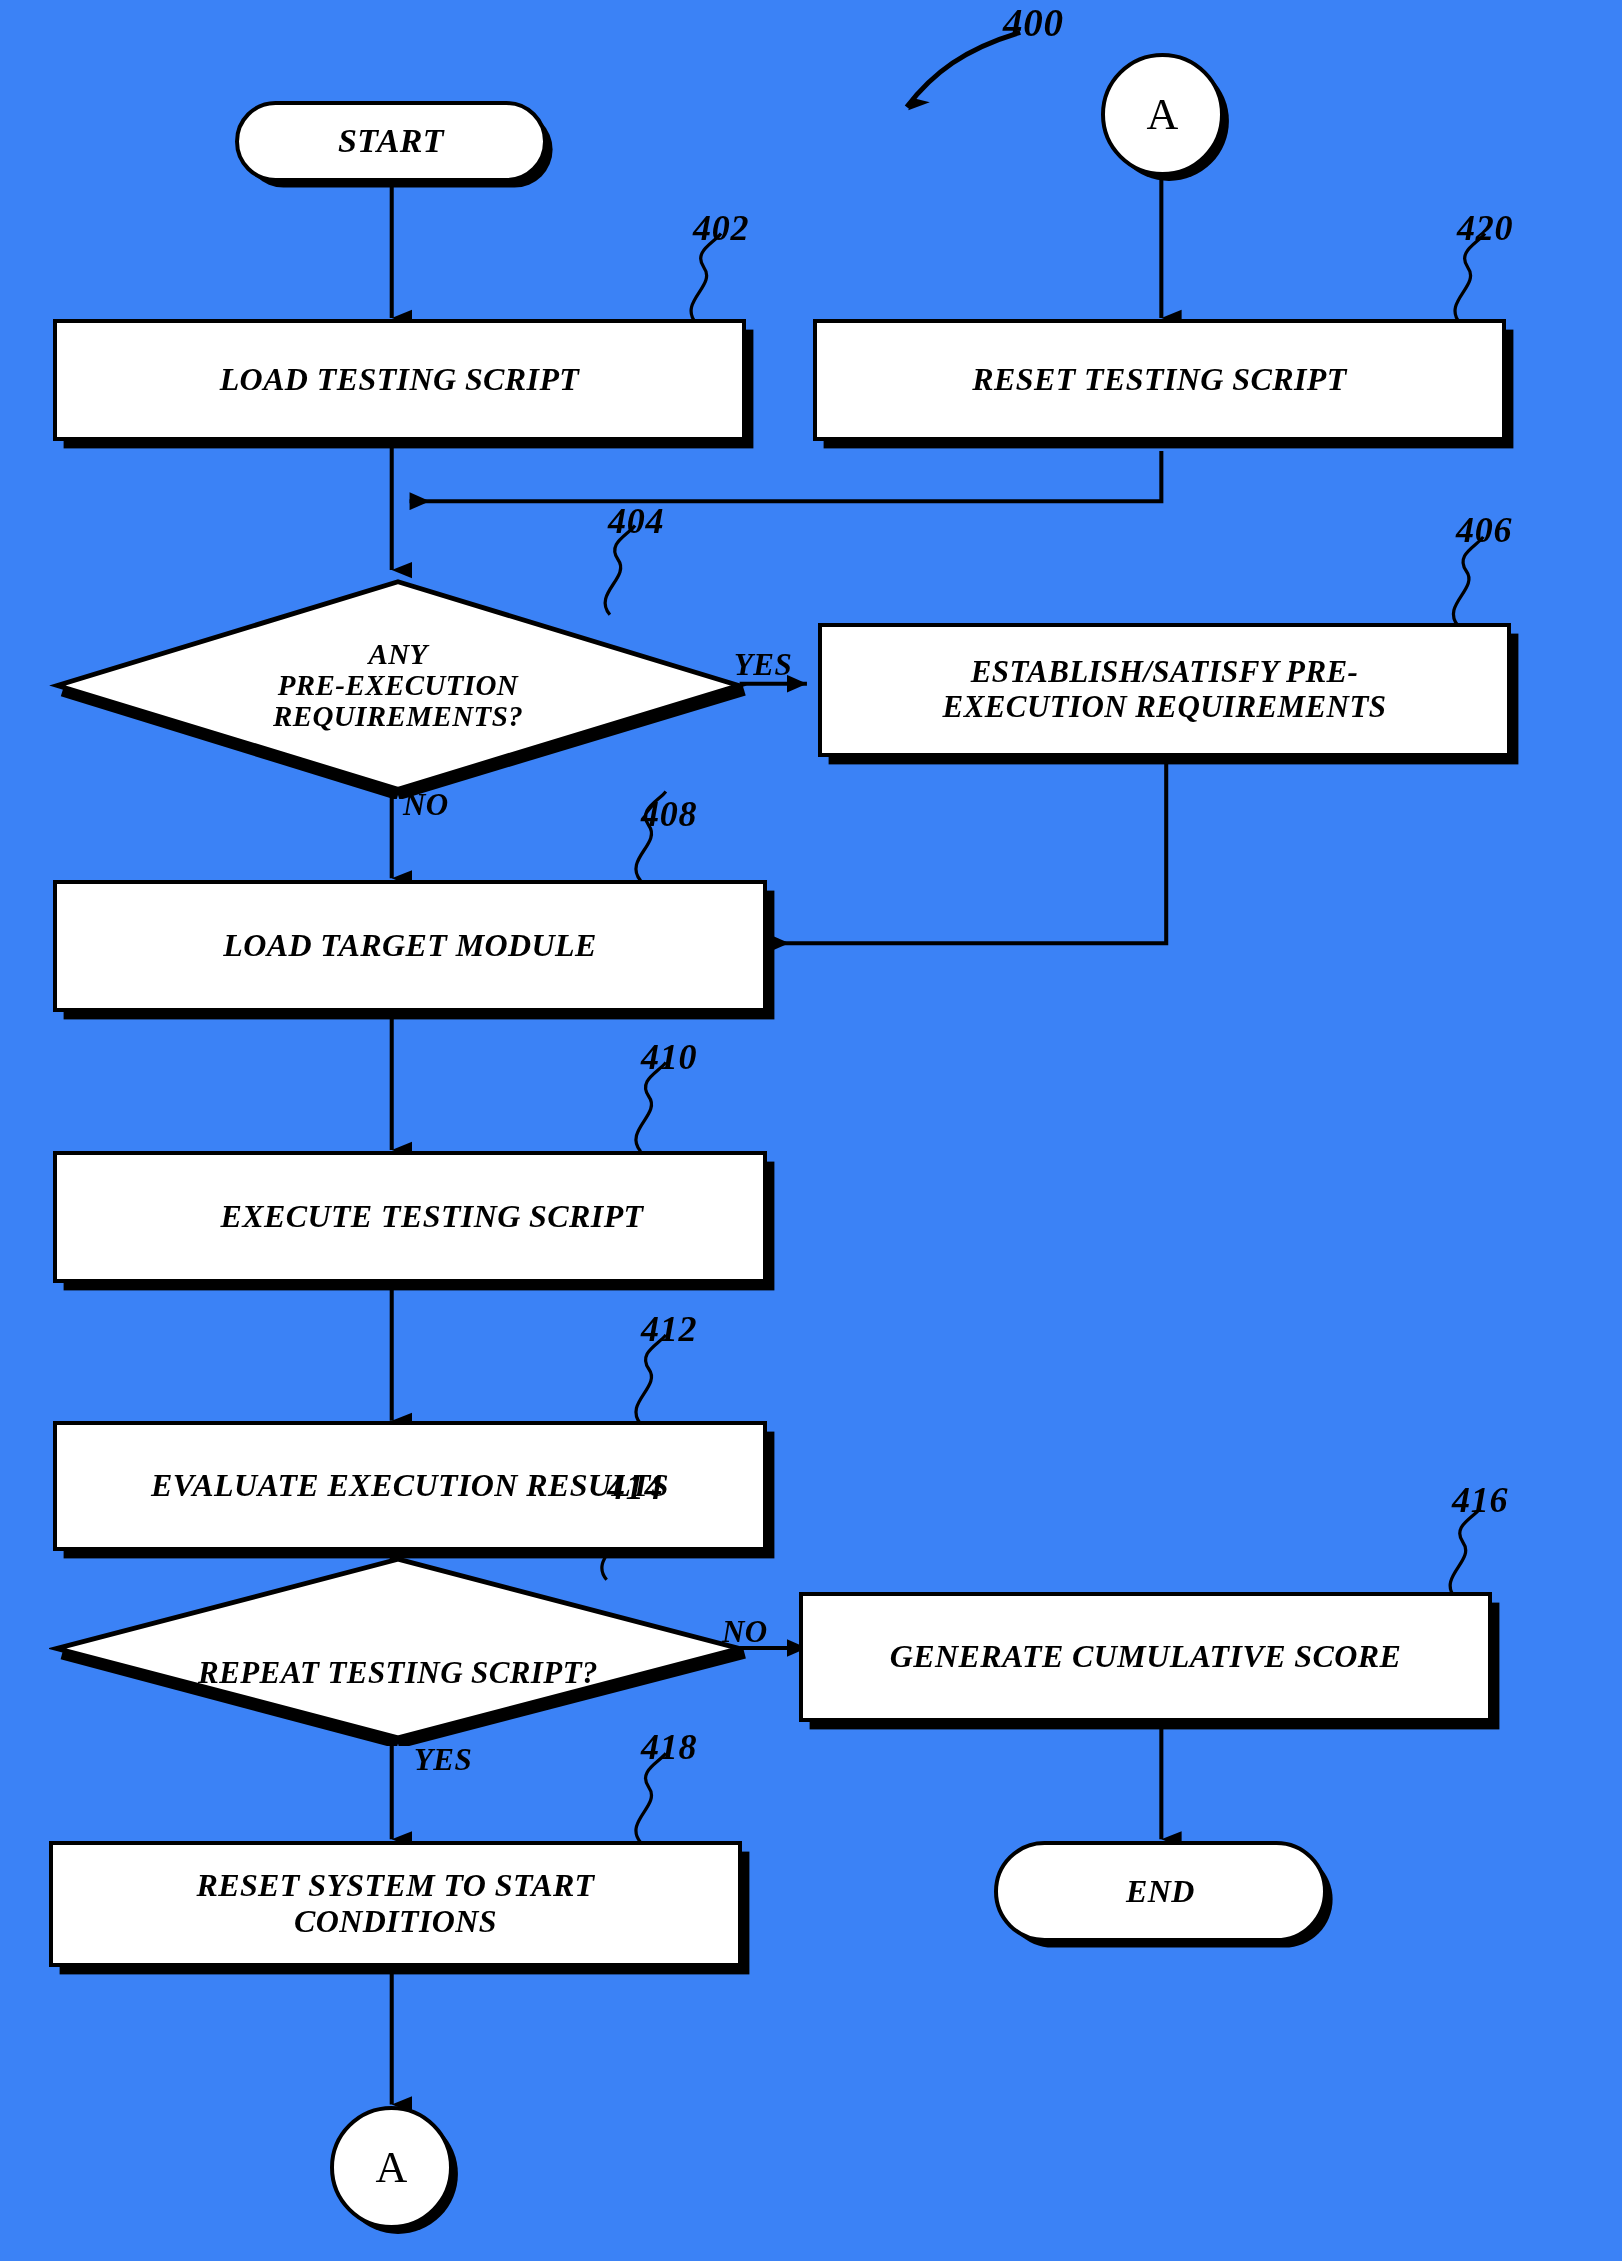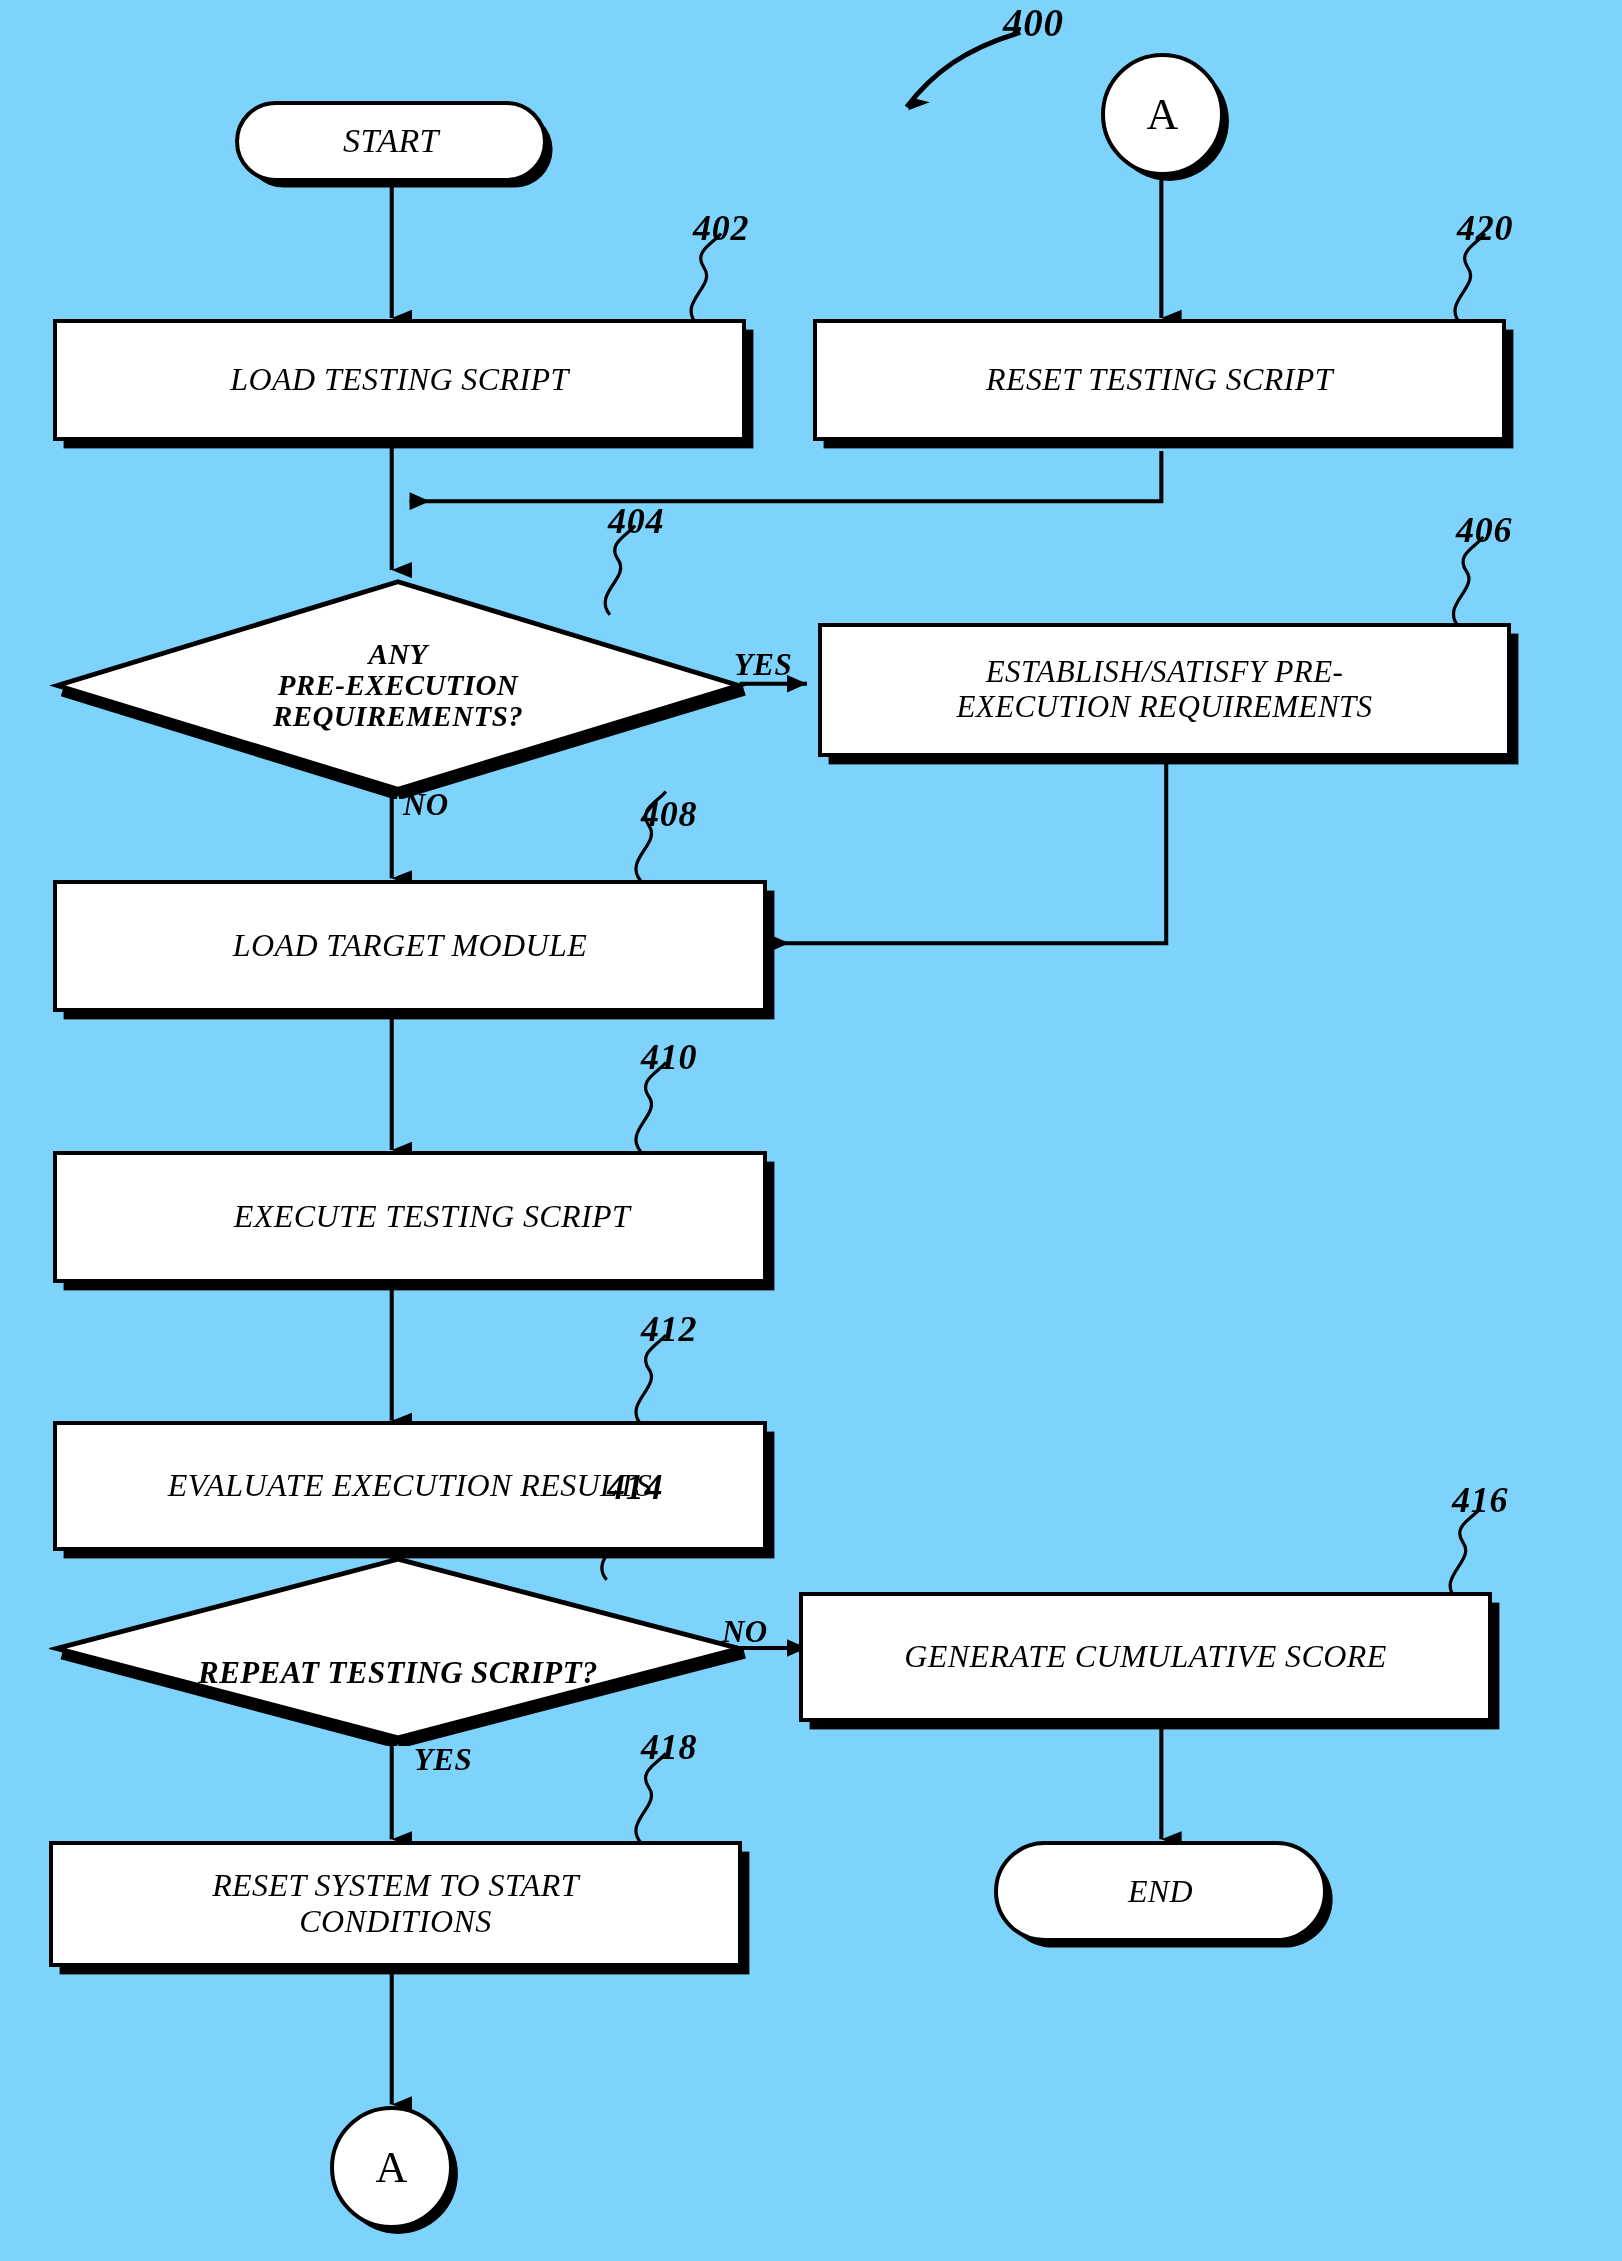--- a/index.html
+++ b/index.html
@@ -4,21 +4,21 @@
 <style>
   html, body {
     margin: 0;
     padding: 0;
     background: #ffffff;
   }
   #canvas {
     position: relative;
     width: 1622px;
     height: 2261px;
-    background: #7dd3fc;
+    background: #3b82f6;
     font-family: "Liberation Serif", "DejaVu Serif", serif;
     overflow: hidden;
   }
   svg#wires {
     position: absolute;
     left: 0;
     top: 0;
     width: 1622px;
     height: 2261px;
     pointer-events: none;
@@ -27,21 +27,21 @@
     position: absolute;
     box-sizing: border-box;
     background: #ffffff;
     border: 4px solid #000000;
     display: flex;
     align-items: center;
     justify-content: center;
     text-align: center;
     color: #000000;
     font-style: italic;
-    font-weight: normal;
+    font-weight: bold;
     letter-spacing: 0.4px;
   }
   .node.process {
     box-shadow: 9px 9px 0 -1.6px #000000;
   }
   .node.terminal {
     border-radius: 57px;
     box-shadow: 8px 8px 0 -2.4px #000000;
   }
   .node.connector {

